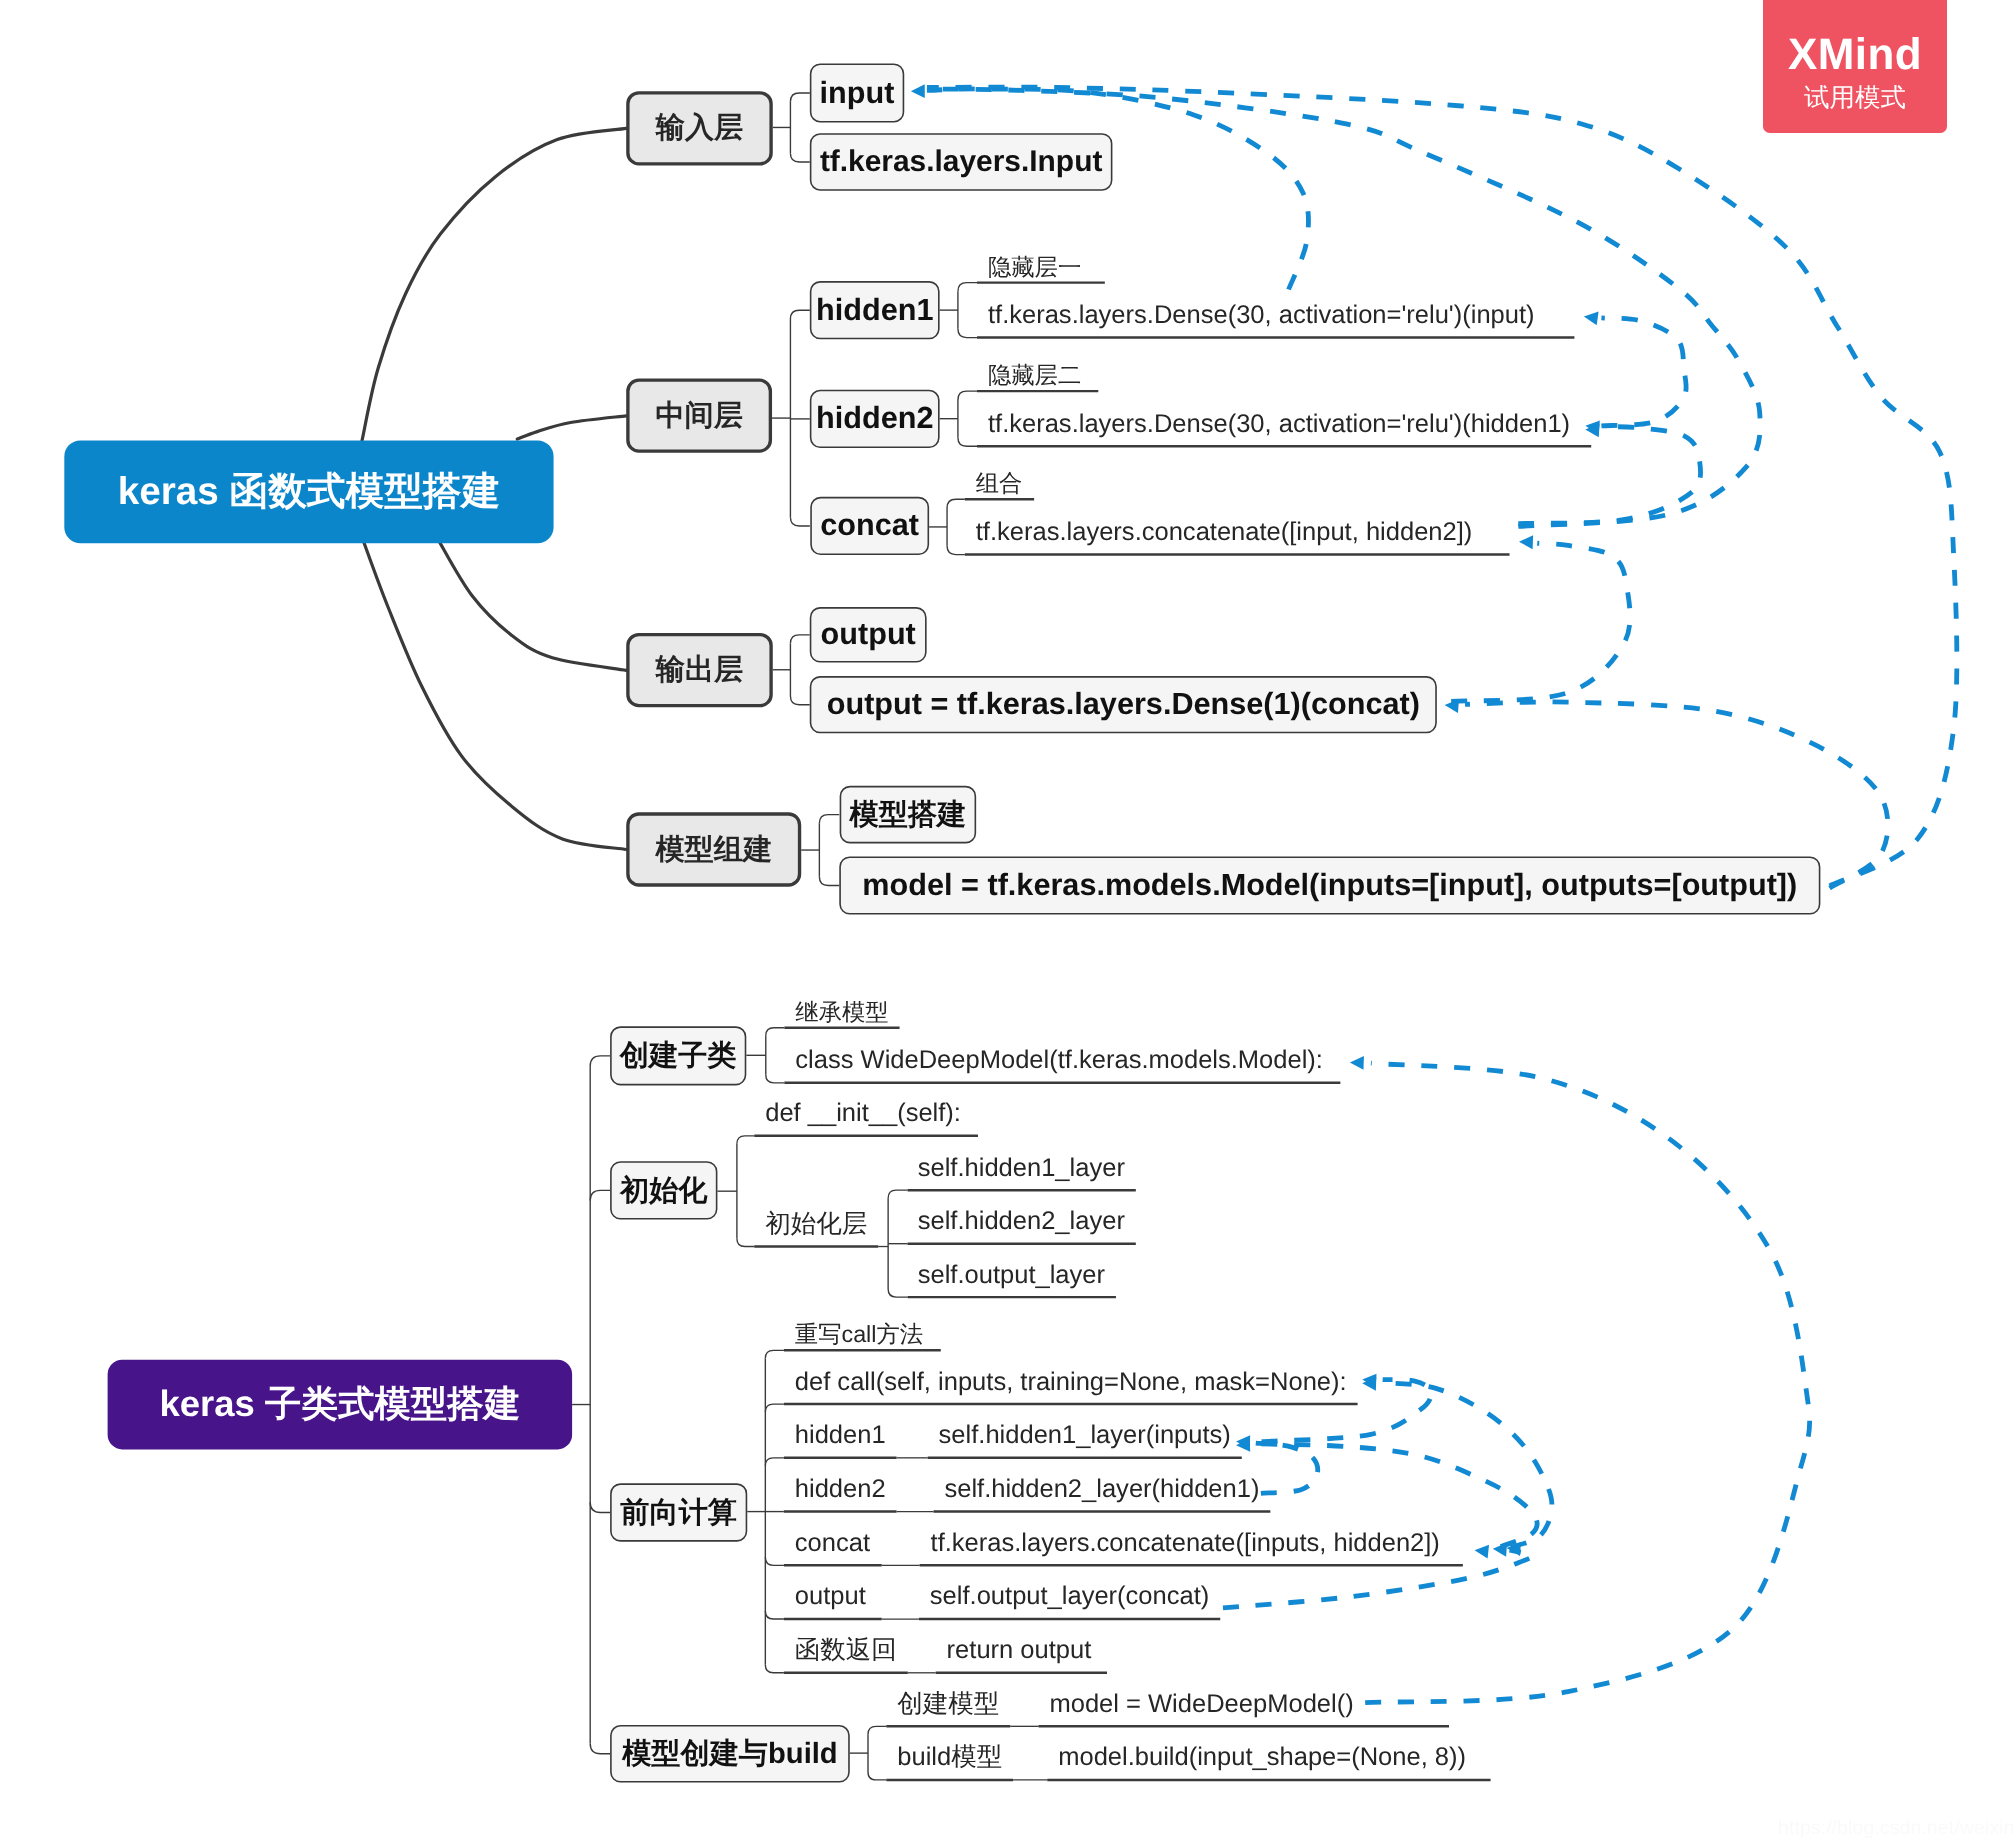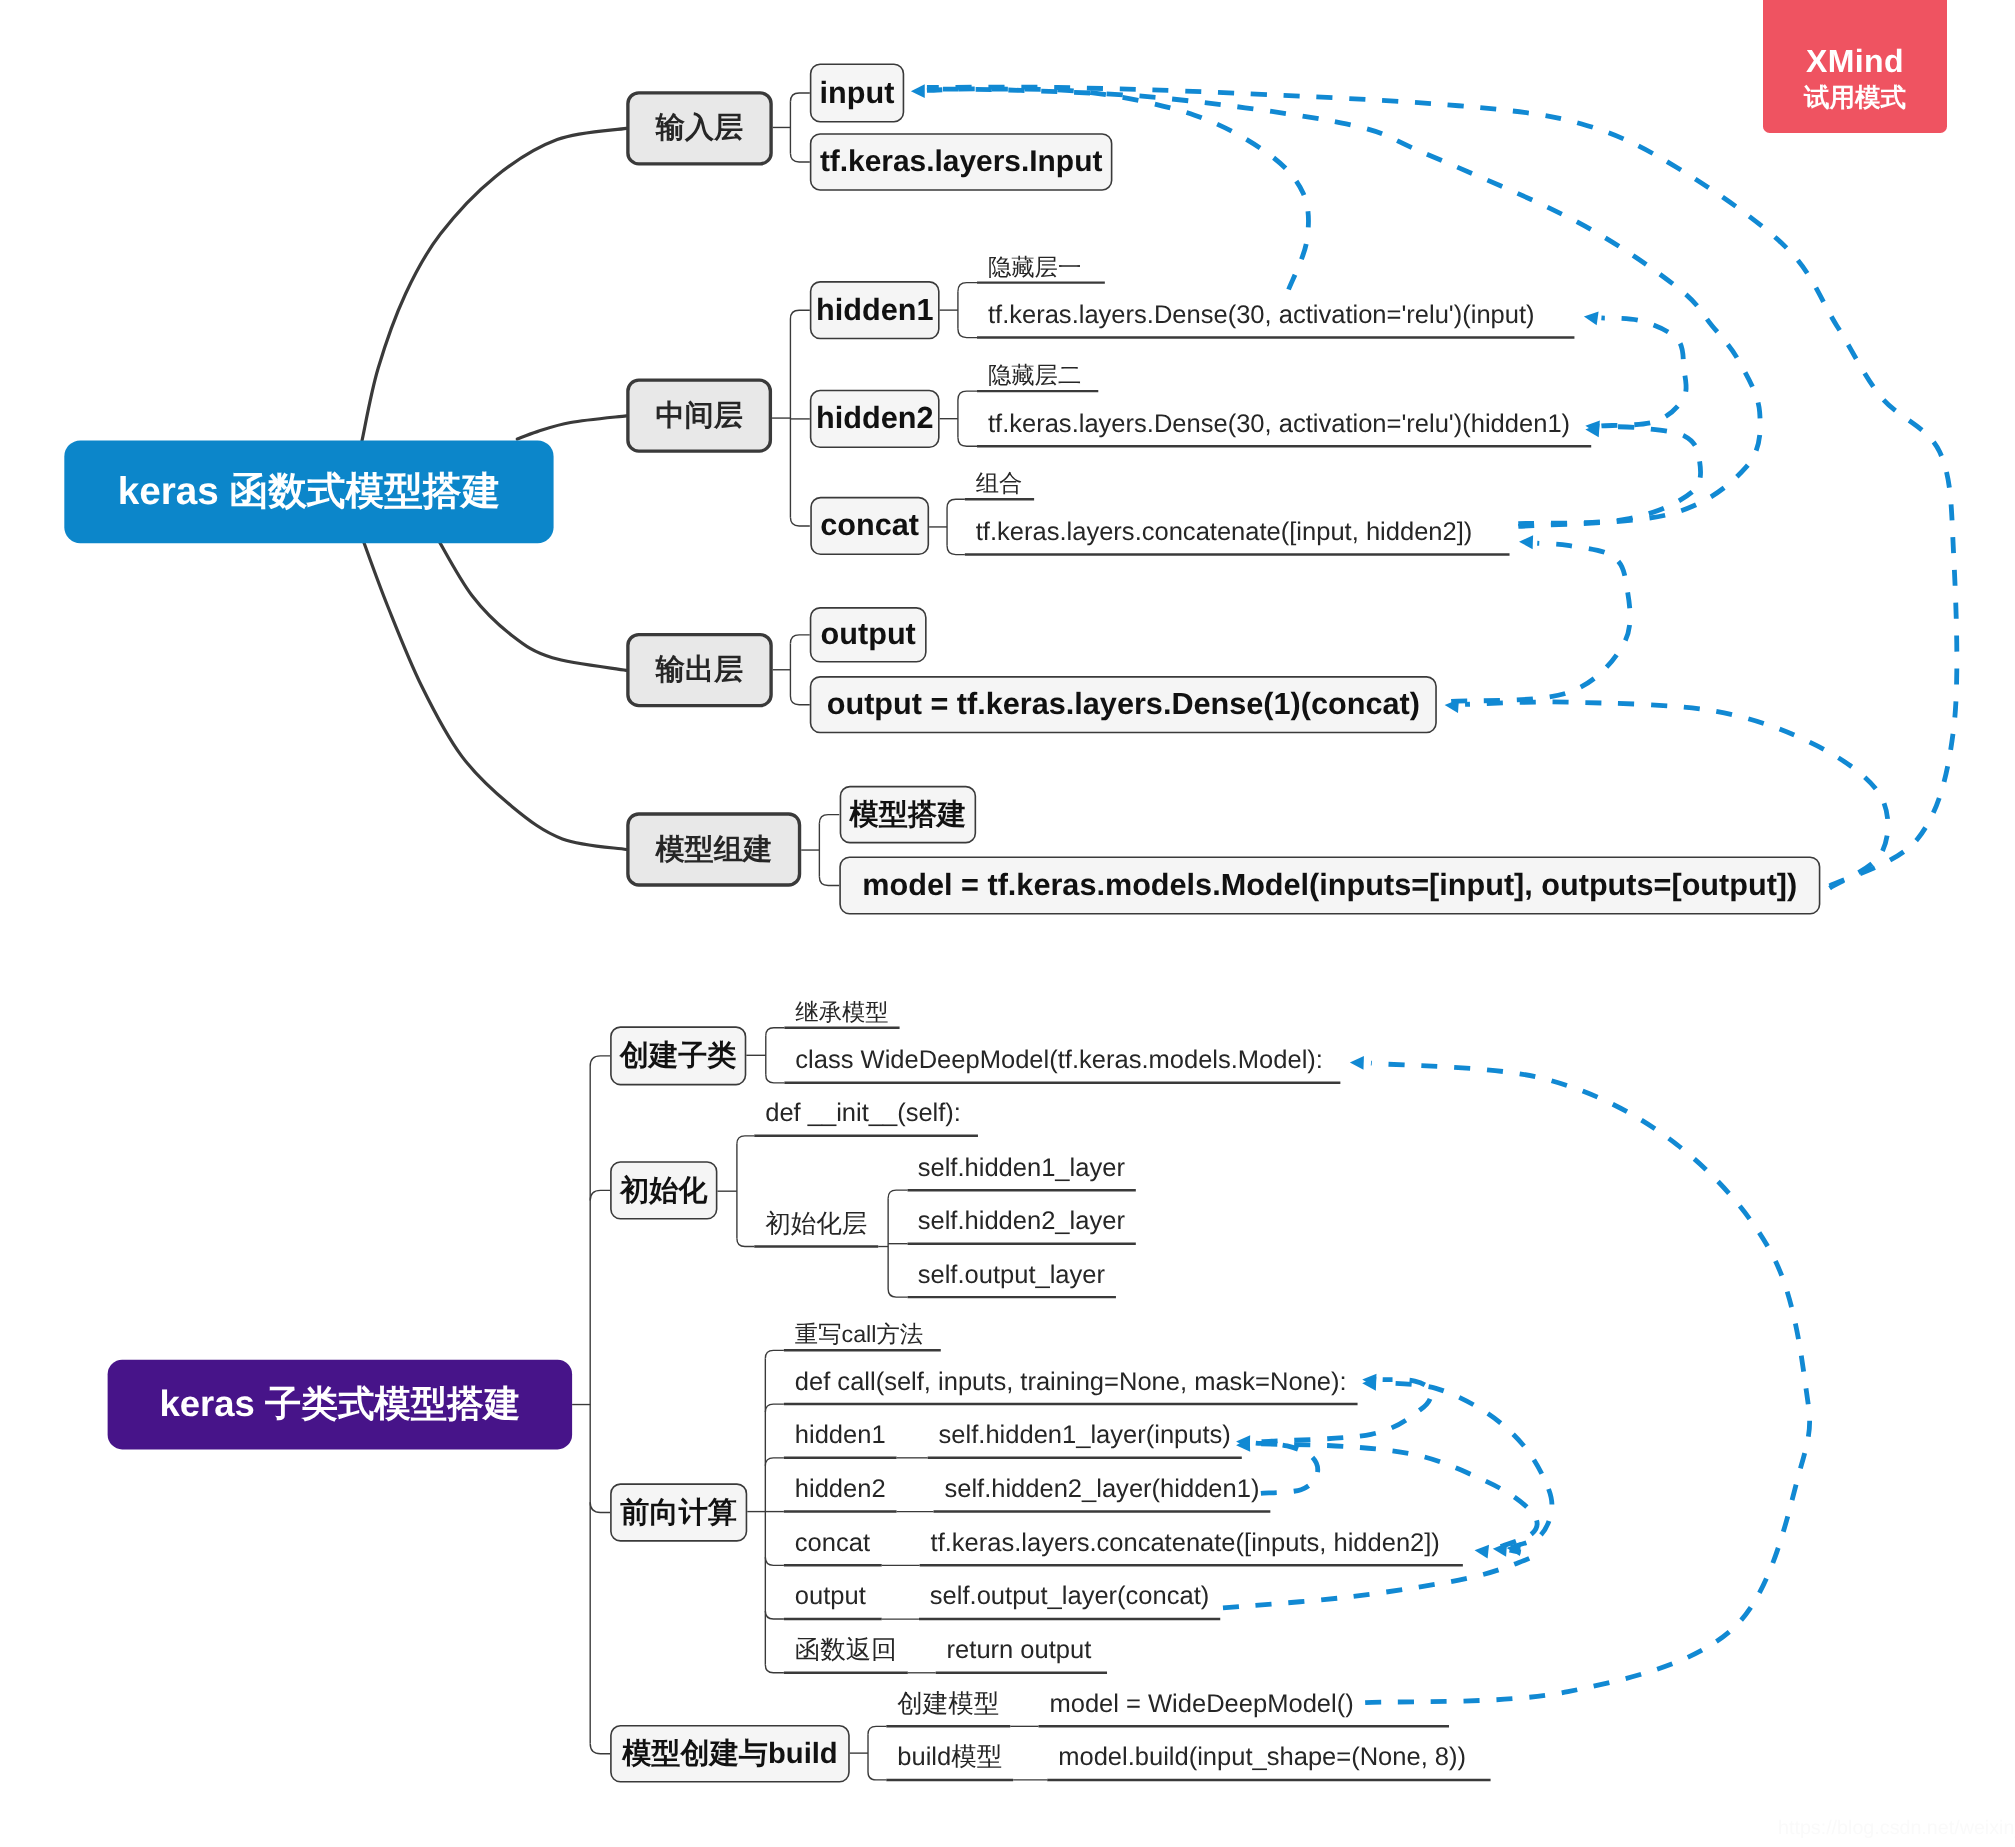--- a/index.html
+++ b/index.html
@@ -6,22 +6,22 @@
   html,body{margin:0;padding:0;background:#ffffff;}
   #stage{position:relative;width:2015px;height:1847px;background:#ffffff;overflow:hidden;
          font-family:"Liberation Sans",sans-serif;
          -webkit-font-smoothing:antialiased;text-rendering:geometricPrecision;}
   svg#mm{position:absolute;left:0;top:0;width:2015px;height:1847px;display:block;}
   #mm text{font-family:"Liberation Sans",sans-serif;-webkit-font-smoothing:antialiased;}
   svg{shape-rendering:geometricPrecision;}
   .xmind-badge{position:absolute;left:1763px;top:-7.3px;width:184px;height:140px;border-radius:0 0 6.6px 6.6px;
         display:flex;flex-direction:column;align-items:center;justify-content:flex-end;
         padding-bottom:21px;box-sizing:border-box;}
-  .xmind-badge .bn{font-size:32px;font-weight:700;line-height:1;letter-spacing:0.4px;color:#fff;}
-  .xmind-badge .bm{font-size:25.5px;font-weight:700;line-height:1;margin-top:9.5px;color:#fff;letter-spacing:0px;}
+  .xmind-badge .bn{font-size:44px;font-weight:700;line-height:1;letter-spacing:0.4px;color:#fff;}
+  .xmind-badge .bm{font-size:25.5px;font-weight:400;line-height:1;margin-top:9.5px;color:#fff;letter-spacing:0px;}
   .wmark{position:absolute;left:1778px;top:1817px;font-size:19.7px;color:#FAFAFA;white-space:nowrap;}
 </style>
 </head>
 <body>
 
 <div id="stage">
   <svg id="mm" viewBox="0 0 2763 2533">
       <path d="M 496.3 604.1 C 500.0 587.6 508.4 538.6 518.4 505.1 C 528.4 471.6 541.8 433.6 556.0 402.9 C 570.2 372.2 583.2 347.7 603.7 321.0 C 624.2 294.3 652.1 264.2 678.8 242.6 C 705.5 221.0 734.0 202.5 764.0 191.4 C 794.0 180.3 842.8 178.6 858.6 176.0" stroke="#3A3A3A" stroke-width="4.4" fill="none" stroke-linecap="round"></path>
       <path d="M 709.2 602.2 C 713.8 600.5 724.4 595.7 736.6 591.9 C 748.8 588.1 762.0 583.0 782.3 579.4 C 802.6 575.8 845.9 571.8 858.6 570.3" stroke="#3A3A3A" stroke-width="4.4" fill="none" stroke-linecap="round"></path>
       <path d="M 599.5 737.9 C 607.4 751.0 629.9 794.3 647.0 816.6 C 664.1 838.9 683.8 857.5 702.2 871.8 C 720.6 886.0 731.2 894.2 757.3 902.1 C 783.4 910.0 841.7 916.4 858.6 919.3" stroke="#3A3A3A" stroke-width="4.4" fill="none" stroke-linecap="round"></path>

